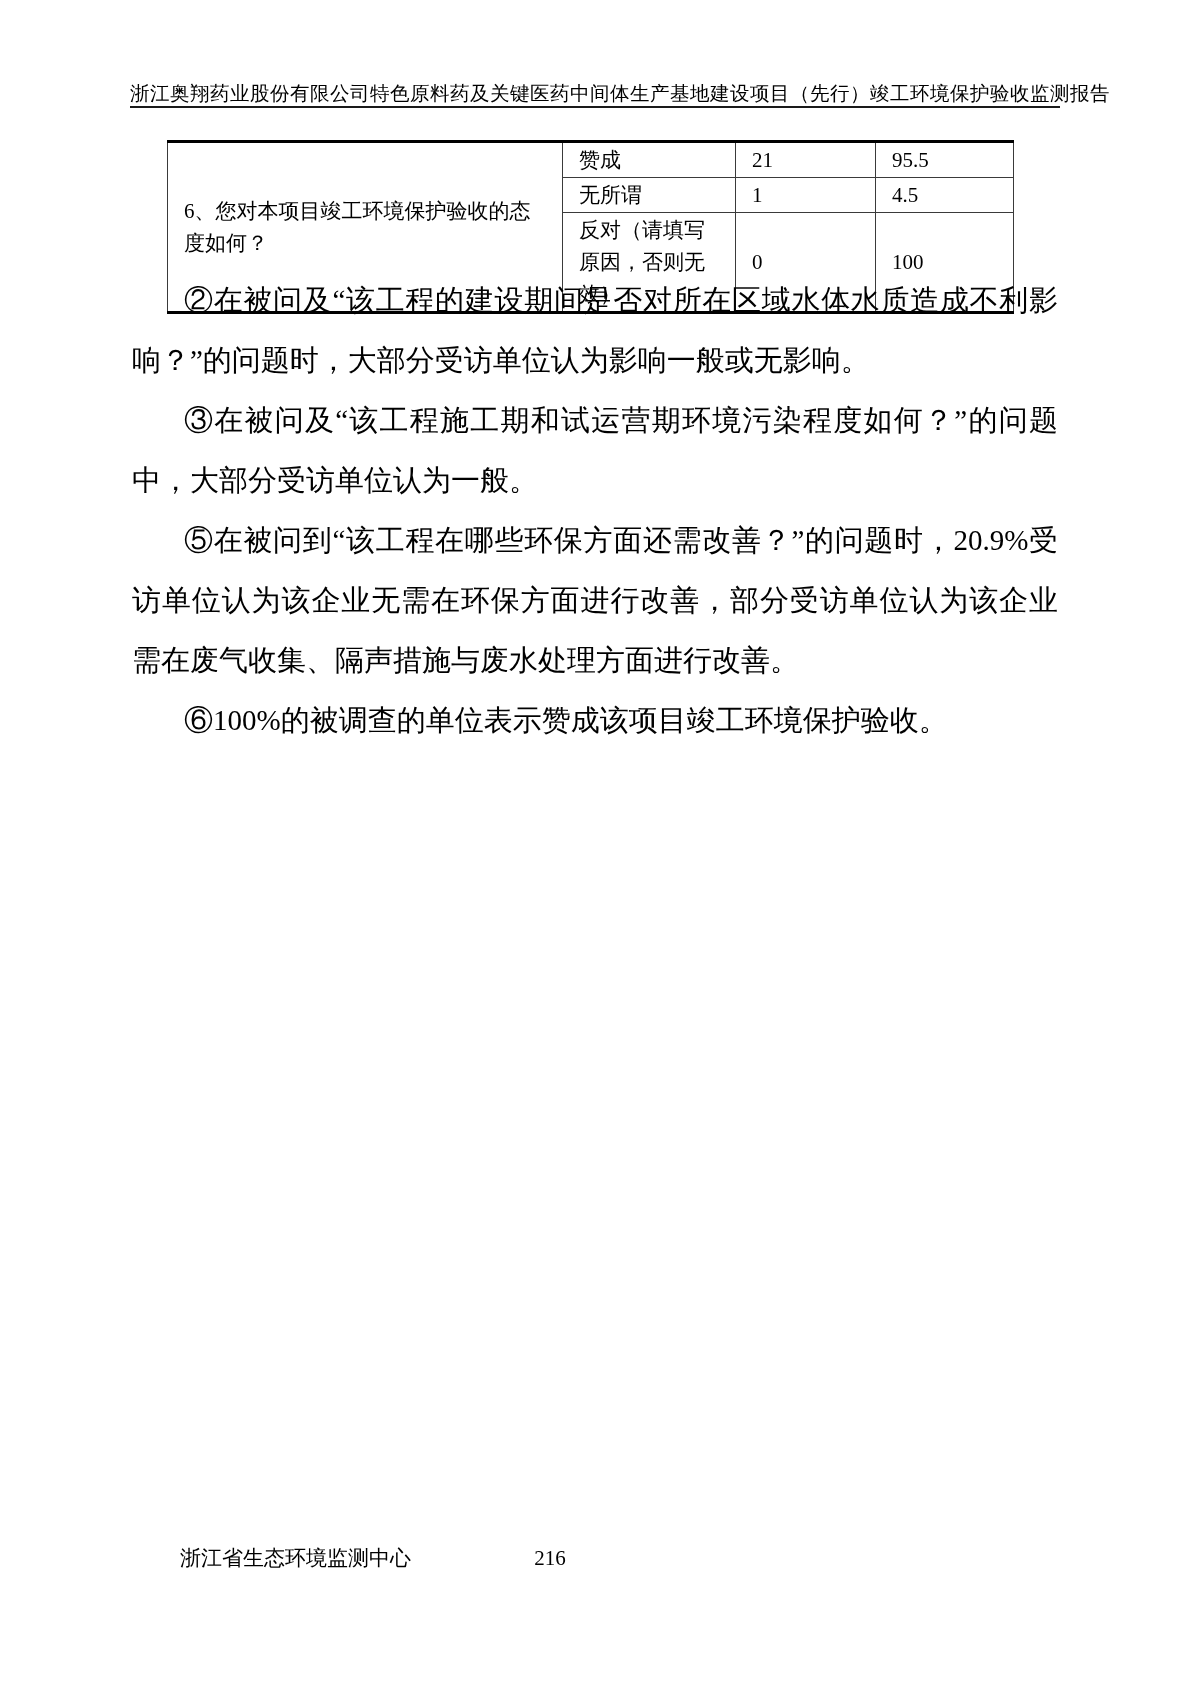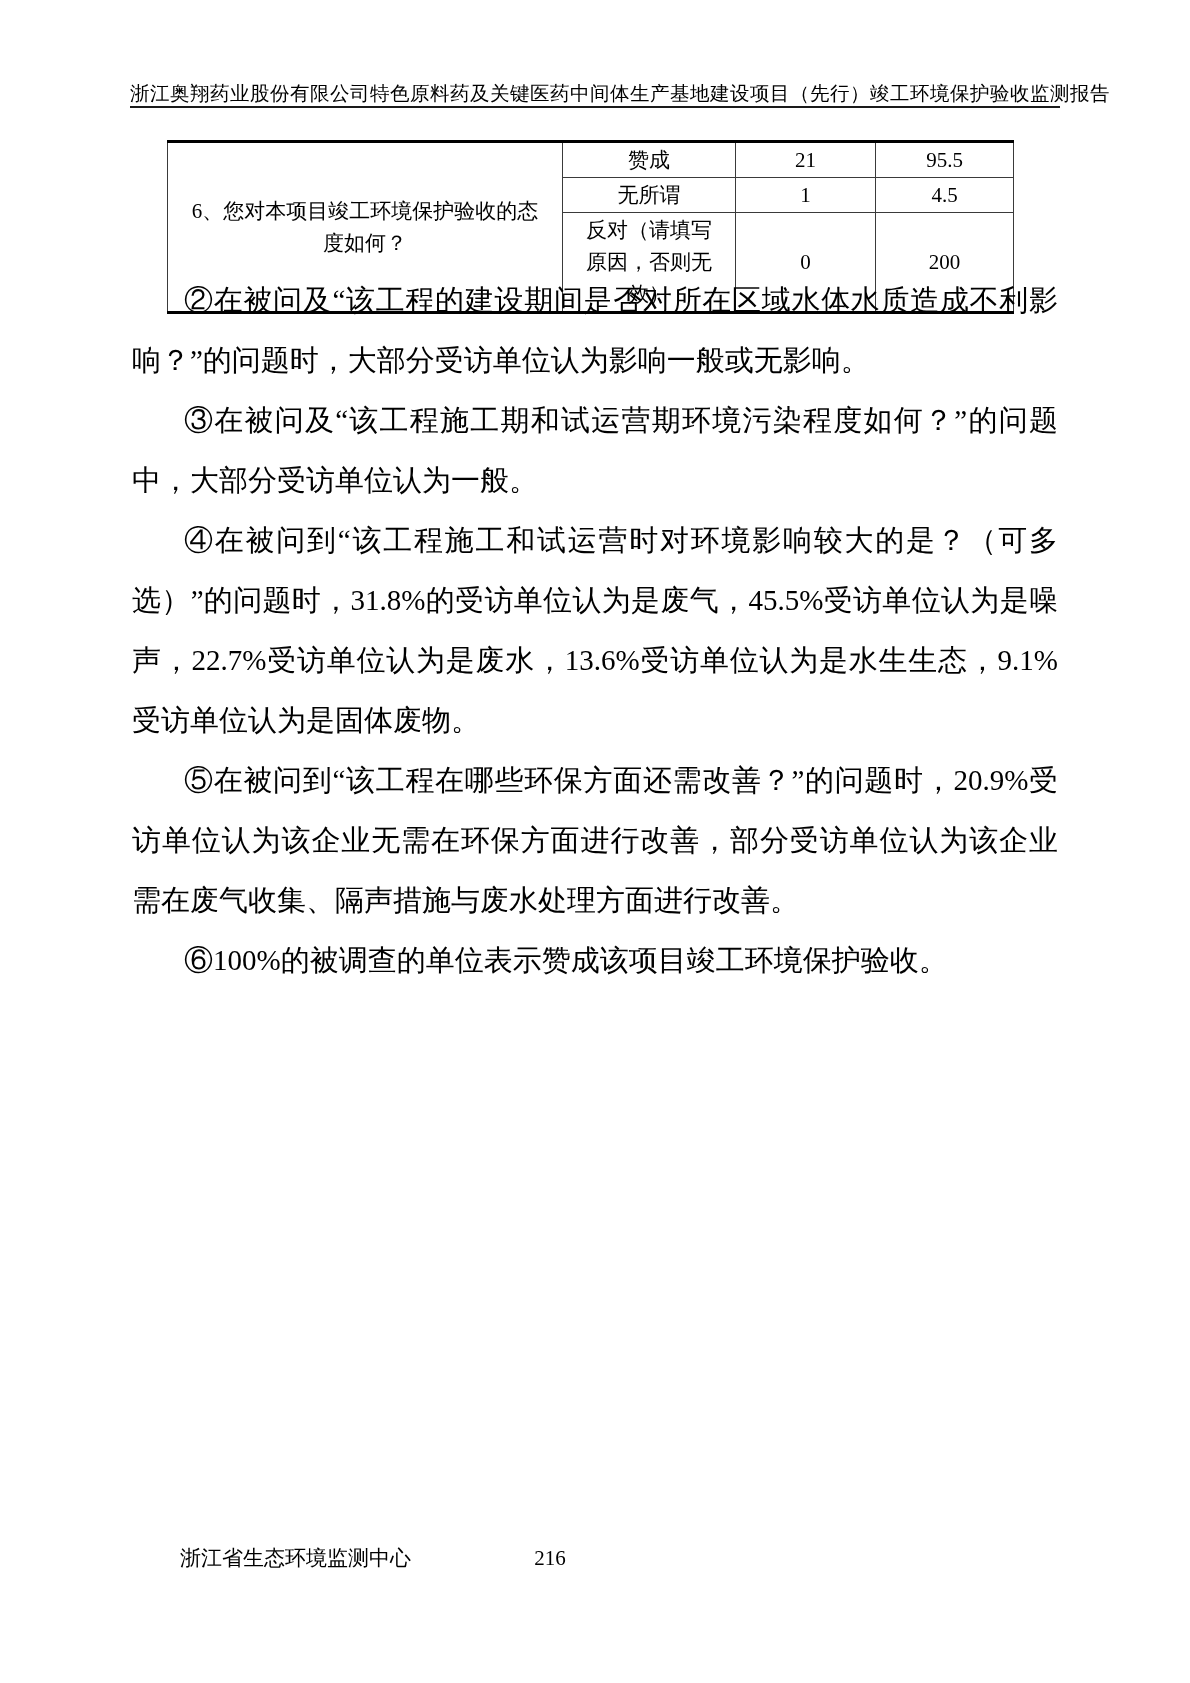--- a/index.html
+++ b/index.html
@@ -41,21 +41,20 @@
     left: 167px;
     top: 140px;
     width: 846px;
     border-collapse: collapse;
     table-layout: fixed;
     border-top: 3px solid #000;
     border-bottom: 3px solid #000;
   }
   table.survey td {
     border: 1px solid #3a3a3a;
-    text-align: center;
     vertical-align: middle;
     font-size: 21px;
     line-height: 32px;
     padding: 1px 16px;
     font-family: "Liberation Serif", "DejaVu Serif", serif;
   }
   td.q-cell  { border-left: 0;  line-height: 34px; }
   td.pct-cell{ border-right: 0; }
   td.opt-wrap{ text-align: left; }
   tr.r1 { height: 36px; }
@@ -113,29 +112,28 @@
           <td class="pct-cell">95.5</td>
         </tr>
         <tr class="r2">
           <td>无所谓</td>
           <td>1</td>
           <td class="pct-cell">4.5</td>
         </tr>
         <tr class="r3">
           <td class="opt-wrap">反对（请填写原因，否则无效）</td>
           <td>0</td>
-          <td class="pct-cell">200</td>
+          <td class="pct-cell">100</td>
         </tr>
       </tbody>
   </table>
 
   <div class="body-text">
       <p>②在被问及“该工程的建设期间是否对所在区域水体水质造成不利影响？”的问题时，大部分受访单位认为影响一般或无影响。</p>
       <p>③在被问及“该工程施工期和试运营期环境污染程度如何？”的问题中，大部分受访单位认为一般。</p>
-      <p>④在被问到“该工程施工和试运营时对环境影响较大的是？（可多选）”的问题时，31.8%的受访单位认为是废气，45.5%受访单位认为是噪声，22.7%受访单位认为是废水，13.6%受访单位认为是水生生态，9.1%受访单位认为是固体废物。</p>
       <p>⑤在被问到“该工程在哪些环保方面还需改善？”的问题时，20.9%受访单位认为该企业无需在环保方面进行改善，部分受访单位认为该企业需在废气收集、隔声措施与废水处理方面进行改善。</p>
       <p>⑥100%的被调查的单位表示赞成该项目竣工环境保护验收。</p>
     </div>
 
   <div class="footer">
     <span class="footer-org">浙江省生态环境监测中心</span>
     <span class="footer-page">216</span>
   </div>
 
 </div>

